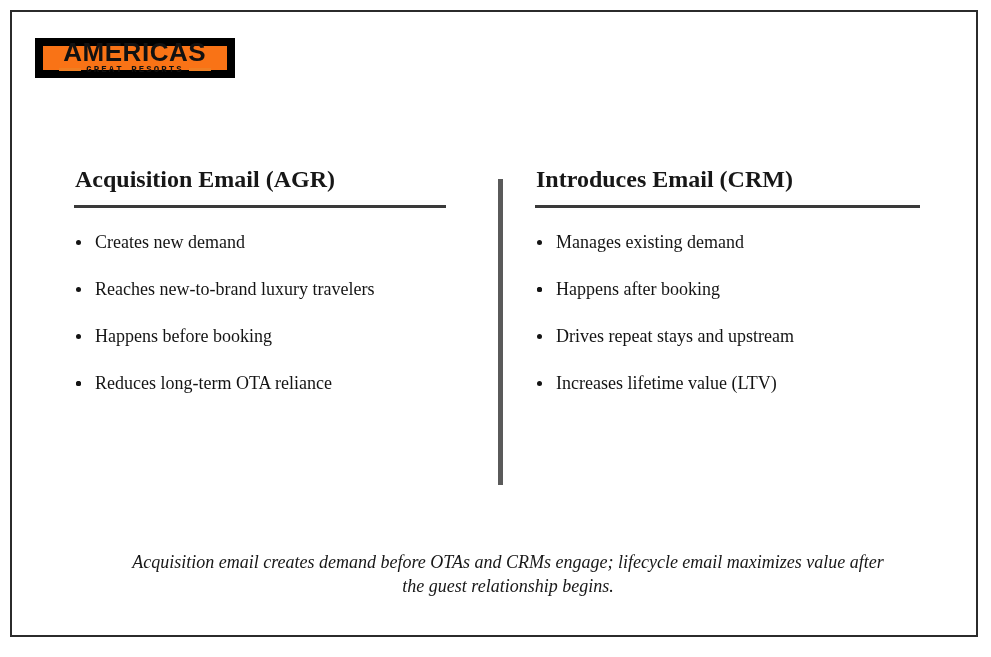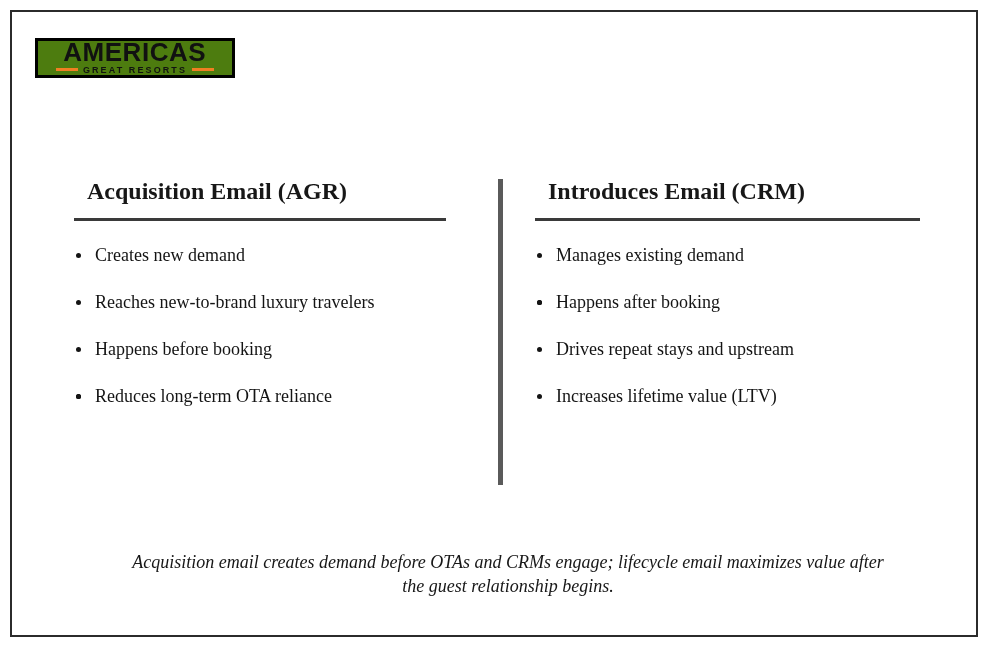--- a/index.html
+++ b/index.html
@@ -27,23 +27,23 @@
     box-sizing: border-box;
   }
 
   
   .logo-wrap {
     position: absolute;
     left: 23px;
     top: 26px;
     width: 200px;
     height: 40px;
-    border: 3px solid #000000;
+    border: 8px solid #000000;
     box-sizing: border-box;
-    background: #4d7c0f;
+    background: #f97316;
     display: flex;
     flex-direction: column;
     align-items: center;
     justify-content: center;
     padding: 1px 4px 2px 4px;
   }
   .logo-main {
     font-family: "Liberation Sans", "DejaVu Sans", sans-serif;
     font-weight: bold;
     font-size: 25px;
@@ -62,21 +62,21 @@
     gap: 5px;
   }
   .logo-dash {
     height: 3px;
     background: #f07f22;
     flex: 1 1 auto;
     min-width: 10px;
     max-width: 22px;
   }
   .logo-sub {
-    font-family: Liberation Sans, sans-serif;
+    font-family: Liberation Mono, monospace;
     font-weight: bold;
     font-size: 9px;
     line-height: 10px;
     letter-spacing: 2.1px;
     color: #111111;
     white-space: nowrap;
   }
 
   
   .columns {
@@ -92,21 +92,21 @@
   }
   .column.left  { left: 62px;  width: 372px; }
   .column.right { left: 523px; width: 385px; }
 
   .col-heading {
     font-family: "Liberation Serif", "DejaVu Serif", serif;
     font-weight: bold;
     font-size: 24px;
     line-height: 30px;
     color: #171717;
-    margin: 12px;
+    margin: 0;
     padding: 0 0 0 1px;
     white-space: nowrap;
   }
   .col-rule {
     margin-top: 11px;
     height: 3px;
     background: #3a3a3a;
     width: 100%;
   }
 

